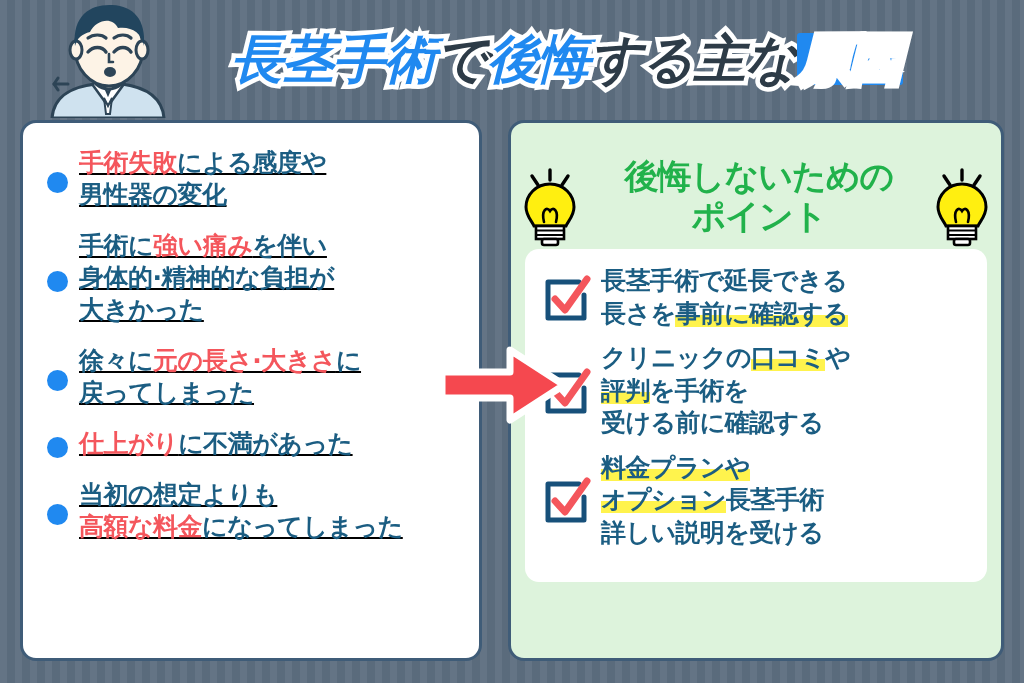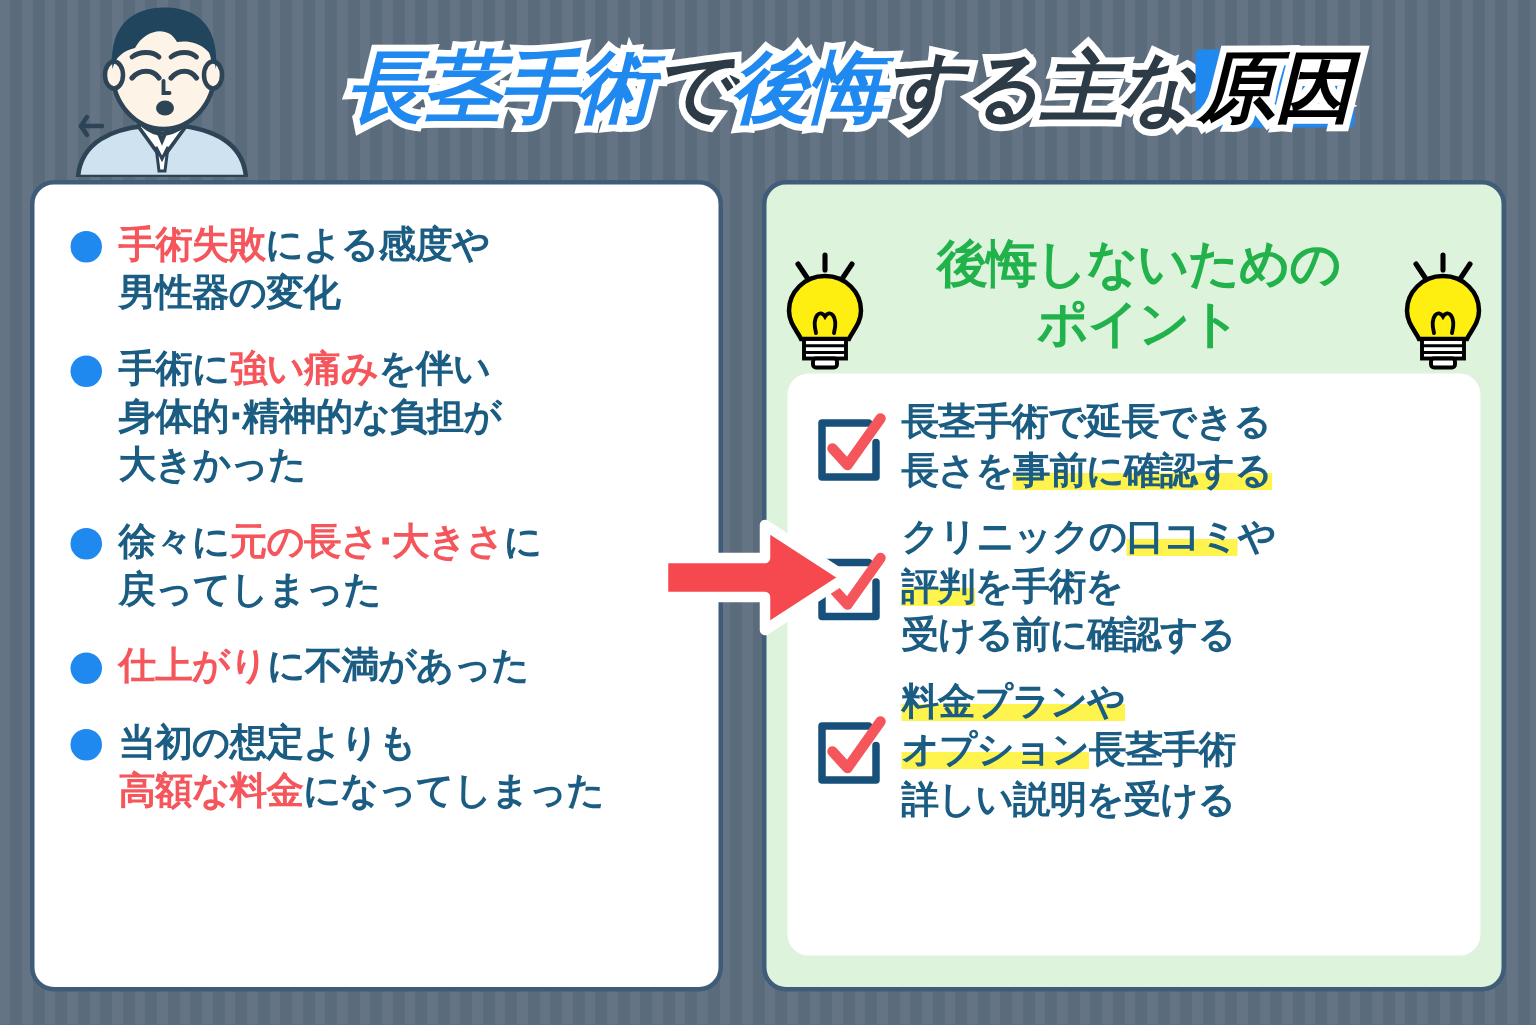--- a/index.html
+++ b/index.html
@@ -35,40 +35,40 @@
     font-size:52px;font-weight:700;letter-spacing:-1px;
     line-height:1;white-space:nowrap;
     -webkit-text-stroke:9px #ffffff;
     paint-order:stroke fill;
     text-shadow:
       0 0 0 #fff;
   }
   .ttl .seg{display:inline-block;font-style:italic;}
   .t-blue{color:#2089f0;}
   .t-navy{color:#2d3b47;}
-  .t-inv{color:#000000;background:#2089f0;padding:0 2px;border-radius:3px;}
+  .t-inv{color:#ffffff;background:#2089f0;padding:0 2px;border-radius:3px;}
 
   
   #left-panel{
     position:absolute;left:20px;top:120px;width:462px;height:541px;
     background:#ffffff;border:3px solid #3f5c78;border-radius:16px;
     box-sizing:border-box;
   }
   #right-panel{
     position:absolute;left:508px;top:120px;width:496px;height:541px;
     background:#ddf3dc;border:3px solid #3f5c78;border-radius:16px;
     box-sizing:border-box;
     overflow:hidden;
   }
 
   
   #left-list{
     position:absolute;left:24px;top:24px;right:14px;
   }
-  .lrow{display:flex;align-items:flex-start;margin-bottom:19px;}
+  .lrow{display:flex;align-items:center;margin-bottom:19px;text-decoration:underline;}
   .bullet{
     flex:0 0 auto;width:21px;height:21px;border-radius:50%;
     background:#2089f0;margin-top:7px;margin-right:11px;
   }
   .ltext{
     font-size:25px;font-weight:700;line-height:1.28;
     color:#1b5d82;letter-spacing:-0.5px;
   }
   .red{color:#f4565c;}
   .navy{color:#1b5d82;}
@@ -81,21 +81,21 @@
     position:absolute;left:62px;top:8px;width:372px;
     text-align:center;font-size:34px;font-weight:700;line-height:1.18;
     color:#21b24b;letter-spacing:-1px;
   }
   .bulb{position:absolute;top:18px;width:62px;height:82px;}
   #bulb-left{left:8px;}
   #bulb-right{right:8px;}
 
   
   #rp-card{
-    position:absolute;left:14px;top:126px;width:462px;height:388px;
+    position:absolute;left:14px;top:126px;width:462px;height:333px;
     background:#ffffff;border-radius:14px;
   }
   #check-list{position:absolute;left:16px;top:16px;right:10px;}
   .crow{display:flex;align-items:center;margin-bottom:12px;}
   .cbox{flex:0 0 auto;width:50px;height:50px;margin-right:10px;}
   .ctext{
     font-size:25px;font-weight:700;line-height:1.3;
     color:#1b5d82;letter-spacing:-0.6px;
   }
   .hl{

